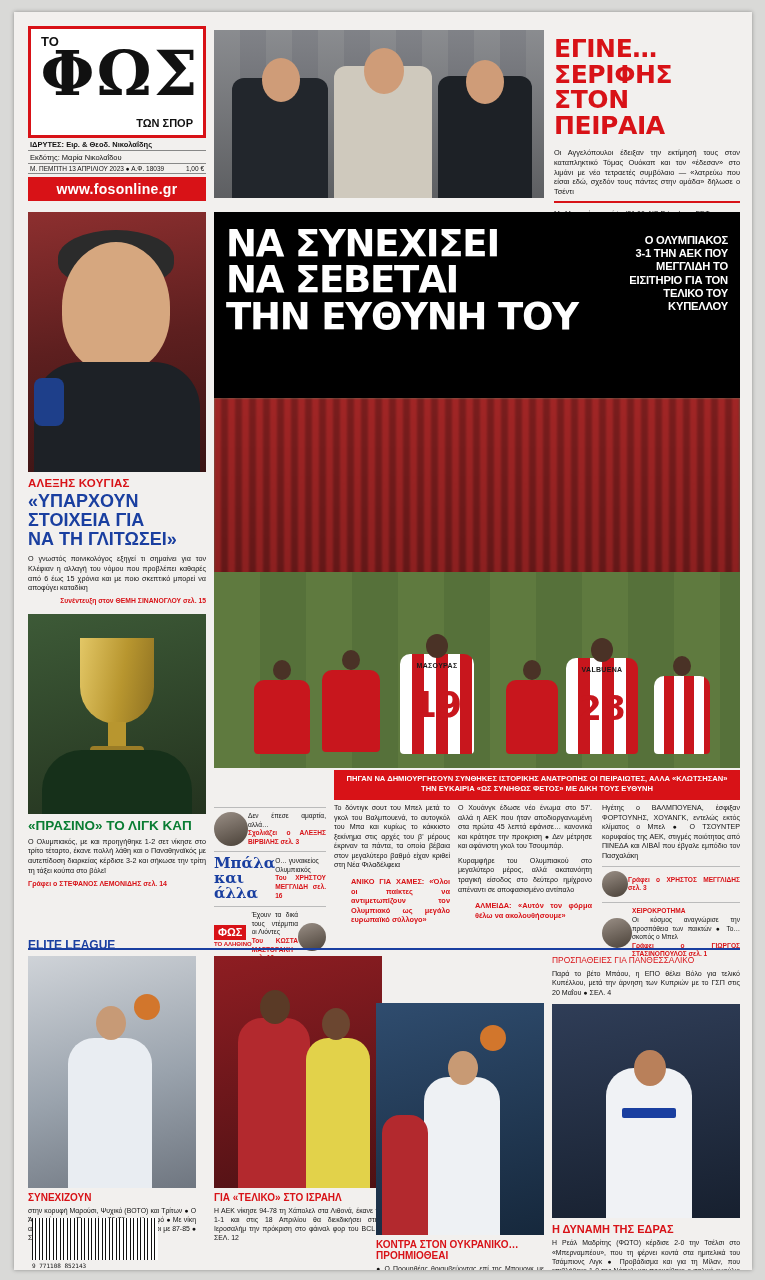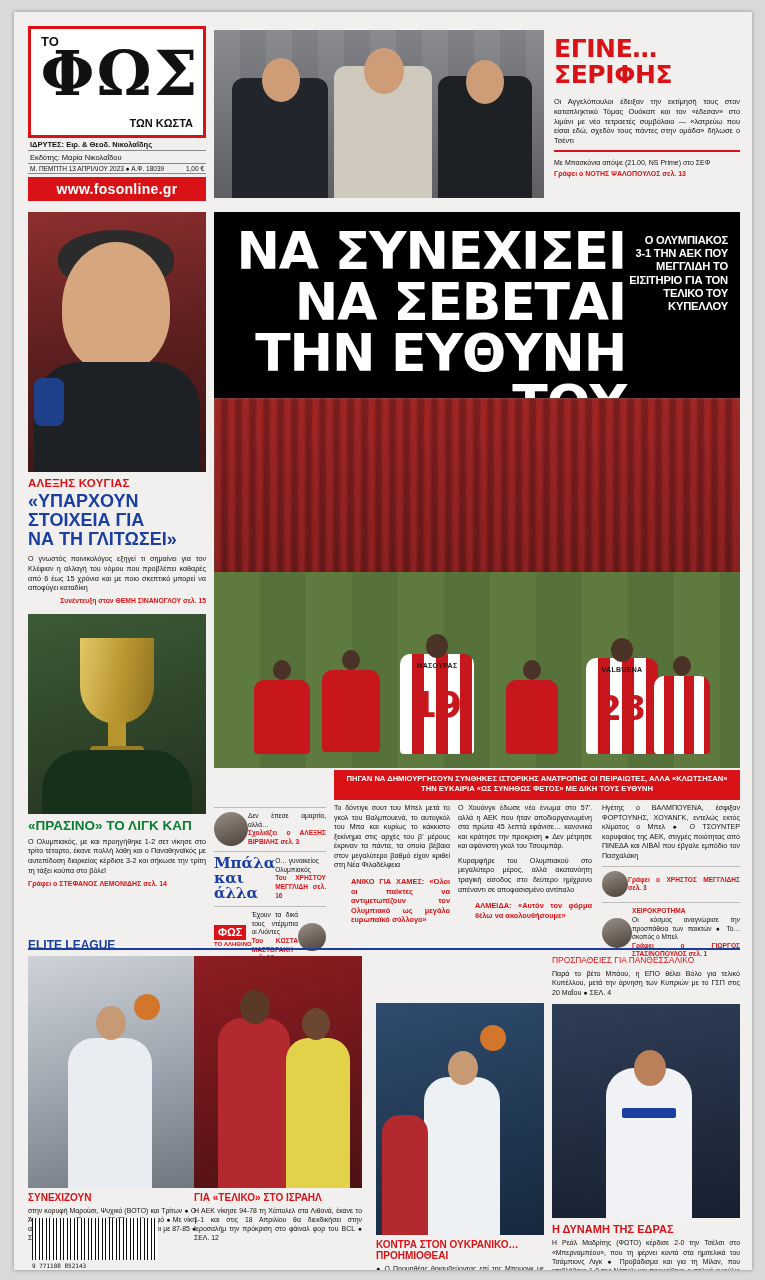--- a/index.html
+++ b/index.html
@@ -178,24 +178,23 @@
   }
   
   .main-head {
     position: absolute; left: 200px; top: 200px;
     width: 526px; height: 186px;
     background: #000; color: #fff;
     padding: 14px 10px 0 12px;
   }
   .main-head h1 {
     font-family: "DejaVu Sans", sans-serif;
-    font-size: 52px; font-weight: bold;
+    font-size: 37px; font-weight: bold;
     line-height: .98; letter-spacing: -1.2px;
     width: 400px;
-    text-align: right;
   }
   .main-sub {
     position: absolute; right: 12px; top: 22px;
     width: 130px; text-align: right;
     font-size: 11.2px; font-weight: bold; line-height: 1.18;
     letter-spacing: -.2px;
   }
   
   .main-photo {
     position: absolute; left: 200px; top: 386px;
@@ -293,21 +292,21 @@
 </style>
 </head>
 <body>
 
 <div class="page">
 
   <div class="masthead">
     <div class="logo-box">
       <div class="logo-to">ΤΟ</div>
       <div class="logo-fos">ΦΩΣ</div>
-      <div class="logo-ton">ΤΩΝ ΚΩΣΤΑ</div>
+      <div class="logo-ton">ΤΩΝ ΣΠΟΡ</div>
     </div>
     <div class="mast-line b">ΙΔΡΥΤΕΣ: Ειρ. &amp; Θεοδ. Νικολαΐδης</div>
     <div class="mast-line">Εκδότης: Μαρία Νικολαΐδου</div>
     <div class="mast-row">
       <span>Μ. ΠΕΜΠΤΗ 13 ΑΠΡΙΛΙΟΥ 2023 ● Α.Φ. 18039</span>
       <span>1,00 €</span>
     </div>
     <div class="mast-url">www.fosonline.gr</div>
   </div>
 
@@ -318,20 +317,21 @@
     <div class="tp-man" style="left:120px;width:98px;height:132px;background:#cfc9bd;"></div>
     <div class="tp-head" style="left:150px;top:18px;width:40px;height:46px;"></div>
     <div class="tp-man" style="left:224px;width:94px;height:122px;background:#1d2126;"></div>
     <div class="tp-head" style="left:252px;top:30px;width:38px;height:44px;"></div>
   </div>
 
   <div class="top-head">
     <h1>
       <span>ΕΓΙΝΕ…</span><br>
       <span>ΣΕΡΙΦΗΣ</span><br>
+      <span>ΣΤΟΝ ΠΕΙΡΑΙΑ</span>
     </h1>
     <div class="tdek">Οι Αγγελόπουλοι έδειξαν την εκτίμησή τους στον καταπληκτικό Τόμας Ουόκαπ και τον «έδεσαν» στο λιμάνι με νέο τετραετές συμβόλαιο — «λατρεύω που είσαι εδώ, σχεδόν τους πάντες στην ομάδα» δήλωσε ο Τσέντι</div>
     <div class="hr-red"></div>
     <div class="tnote">Με Μπασκόνια απόψε (21.00, NS Prime) στο ΣΕΦ</div>
     <div class="tby">Γράφει ο ΝΟΤΗΣ ΨΑΛΟΠΟΥΛΟΣ σελ. 13</div>
   </div>
 
   <div class="left-col">
     <div class="kougias-photo">
       <div class="kg-hair"></div>
@@ -398,21 +398,21 @@
       <div class="num" style="top:-66px;font-size:36px;">19</div>
 
     </div>
 
     <div class="pl" style="left:292px;width:52px;">
       <div class="head" style="top:-92px;"></div>
       <div class="torso" style="height:74px;margin-top:-72px;background:#c8161d;"></div>
 
     </div>
 
-    <div class="pl" style="left:372px;width:72px;">
+    <div class="pl" style="left:352px;width:72px;">
       <div class="head" style="top:-112px;width:22px;height:24px;"></div>
       <div class="torso" style="height:96px;margin-top:-92px;background:repeating-linear-gradient(90deg,#fff 0 12px,#c8161d 12px 24px);"></div>
       <div class="pname" style="top:-84px;">VALBUENA</div>
       <div class="num" style="top:-62px;font-size:34px;">28</div>
 
     </div>
 
     <div class="pl" style="left:440px;width:56px;">
       <div class="head" style="top:-98px;"></div>
       <div class="torso" style="height:78px;margin-top:-78px;background:repeating-linear-gradient(90deg,#fff 0 10px,#c8161d 10px 20px);"></div>
@@ -490,21 +490,21 @@
   <div class="bcard" style="left:14px;top:944px;">
     <div class="bphoto" style="background:linear-gradient(165deg,#cfd3d8,#9aa3ad 55%,#6f7680);">
       <div style="position:absolute;left:40px;bottom:0;width:84px;height:150px;background:#e9edf2;border-radius:26px 26px 0 0;"></div>
       <div style="position:absolute;left:68px;top:50px;width:30px;height:34px;border-radius:50%;background:#c79a76;"></div>
       <div style="position:absolute;left:106px;top:38px;width:26px;height:26px;border-radius:50%;background:#d2762c;"></div>
     </div>
     <h3>ΣΥΝΕΧΙΖΟΥΝ</h3>
     <p>στην κορυφή Μαρούσι, Ψυχικό (ΒΟΤΟ) και Τρίτων ● Ο Άρης νίκησε το Περιστέρι 78-75 του Κορυφό ● Με νίκη ανατροπή η Μεγαλίδα δίπλα στο Σχηματάρι με 87-85 ● ΣΕΛ. 11</p>
   </div>
 
-  <div class="bcard" style="left:180px;top:944px;">
+  <div class="bcard" style="left:200px;top:944px;">
     <div class="bphoto" style="background:linear-gradient(165deg,#8e1d22,#4d1114);">
       <div style="position:absolute;left:24px;bottom:0;width:72px;height:170px;background:#b3292e;border-radius:24px 24px 0 0;"></div>
       <div style="position:absolute;left:46px;top:34px;width:30px;height:34px;border-radius:50%;background:#5a3a26;"></div>
       <div style="position:absolute;left:92px;bottom:0;width:64px;height:150px;background:#e2d24a;border-radius:22px 22px 0 0;"></div>
       <div style="position:absolute;left:108px;top:52px;width:28px;height:32px;border-radius:50%;background:#6b4630;"></div>
     </div>
     <h3>ΓΙΑ «ΤΕΛΙΚΟ» ΣΤΟ ΙΣΡΑΗΛ</h3>
     <p>Η ΑΕΚ νίκησε 94-78 τη Χάπολελ στα Λιθονά, έκανε το 1-1 και στις 18 Απριλίου θα διεκδικήσει στην Ιεροσαλήμ την πρόκριση στο φάιναλ φορ του BCL ● ΣΕΛ. 12</p>
   </div>
 

